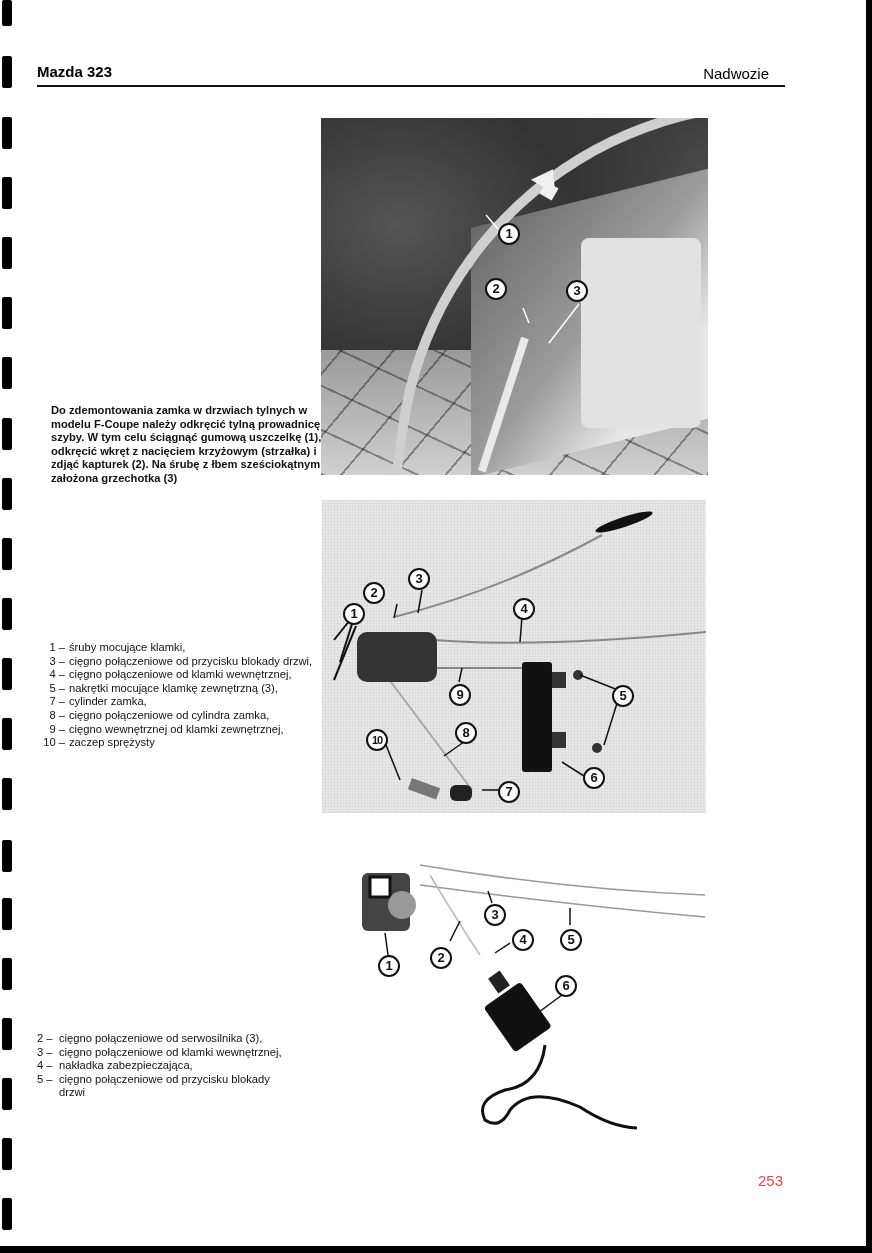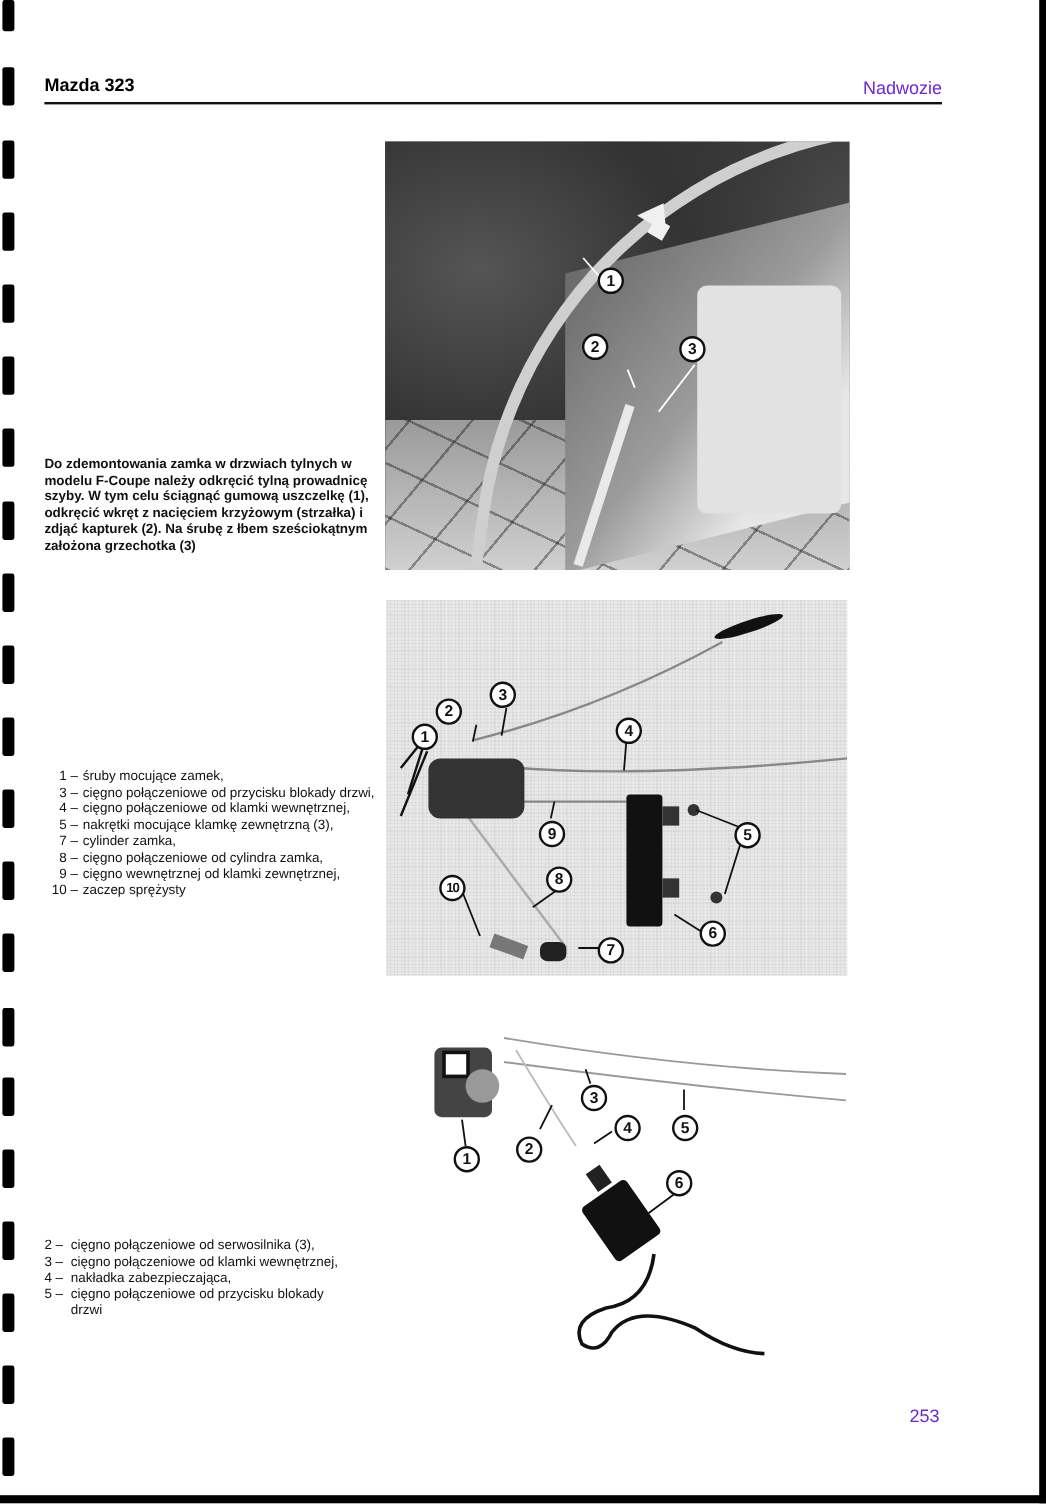--- a/index.html
+++ b/index.html
@@ -11,21 +11,21 @@
     position:absolute; left:2px; width:10px; height:32px;
     background:#000; border-radius:2px;
   }
   .right-edge { position:absolute; left:866px; top:0; width:6px; height:1253px; background:#000; }
   .bottom-edge { position:absolute; left:0; top:1246px; width:872px; height:7px; background:#000; }
 
   .header-left {
     position:absolute; left:37px; top:63px; font-size:15px; font-weight:bold; color:#000000;
   }
   .header-right {
-    position:absolute; right:87px; top:65px; font-size:15px; color:#6d28d9;
+    position:absolute; right:103px; top:65px; font-size:15px; color:#000000;
   }
   .header-rule {
     position:absolute; left:37px; top:85px; width:748px; height:2px; background:#111;
   }
 
   .caption {
     position:absolute; left:37px; width:270px; font-size:11.2px; line-height:13.6px; color:#111;
   }
   .caption .lead { font-weight:bold; }
   .caption ul { list-style:none; margin:0; padding:0; }
@@ -85,21 +85,21 @@
   }
   .fig3 { left:340px; top:845px; width:380px; height:290px; background:#ffffff; }
 
   .callout {
     position:absolute; width:18px; height:18px; border:2px solid #111; border-radius:50%;
     background:#fff; color:#111; font-weight:bold; font-size:13px; line-height:18px; text-align:center;
   }
   .callout.small10 { font-size:11px; letter-spacing:-1px; }
 
   .page-number {
-    position:absolute; left:758px; top:1172px; font-size:15px; color:#6d28d9;
+    position:absolute; left:758px; top:1172px; font-size:15px; color:#ef4444;
   }
   svg.overlay { position:absolute; left:0; top:0; }
 </style>
 </head>
 <body>
 
 <div class="binding-mark" style="top:0px;height:26px"></div>
 <div class="binding-mark" style="top:56px"></div>
 <div class="binding-mark" style="top:117px"></div>
 <div class="binding-mark" style="top:177px"></div>
@@ -120,29 +120,29 @@
 <div class="binding-mark" style="top:1078px"></div>
 <div class="binding-mark" style="top:1138px"></div>
 <div class="binding-mark" style="top:1198px"></div>
 <div class="right-edge"></div>
 <div class="bottom-edge"></div>
 
 <div class="header-left">Mazda 323</div>
 <div class="header-right">Nadwozie</div>
 <div class="header-rule"></div>
 
-<div class="caption" style="top:381px;width:272px;">
+<div class="caption" style="top:404px;width:272px;margin-left:14px;">
   <div class="lead">Do zdemontowania zamka w drzwiach tylnych w modelu F-Coupe należy odkręcić tylną prowadnicę szyby. W tym celu ściągnąć gumową uszczelkę (1), odkręcić wkręt z nacięciem krzyżowym (strzałka) i zdjąć kapturek (2). Na śrubę z łbem sześciokątnym założona grzechotka (3)</div>
 </div>
 
 <div class="caption" style="top:641px;width:290px;">
   <ul>
     <li>
         <span class="num">1 –</span>
-        <span class="txt">śruby mocujące zamek,</span>
+        <span class="txt">śruby mocujące klamki,</span>
       </li>
     <li>
         <span class="num">3 –</span>
         <span class="txt">cięgno połączeniowe od przycisku blokady drzwi,</span>
       </li>
     <li>
         <span class="num">4 –</span>
         <span class="txt">cięgno połączeniowe od klamki wewnętrznej,</span>
       </li>
     <li>

